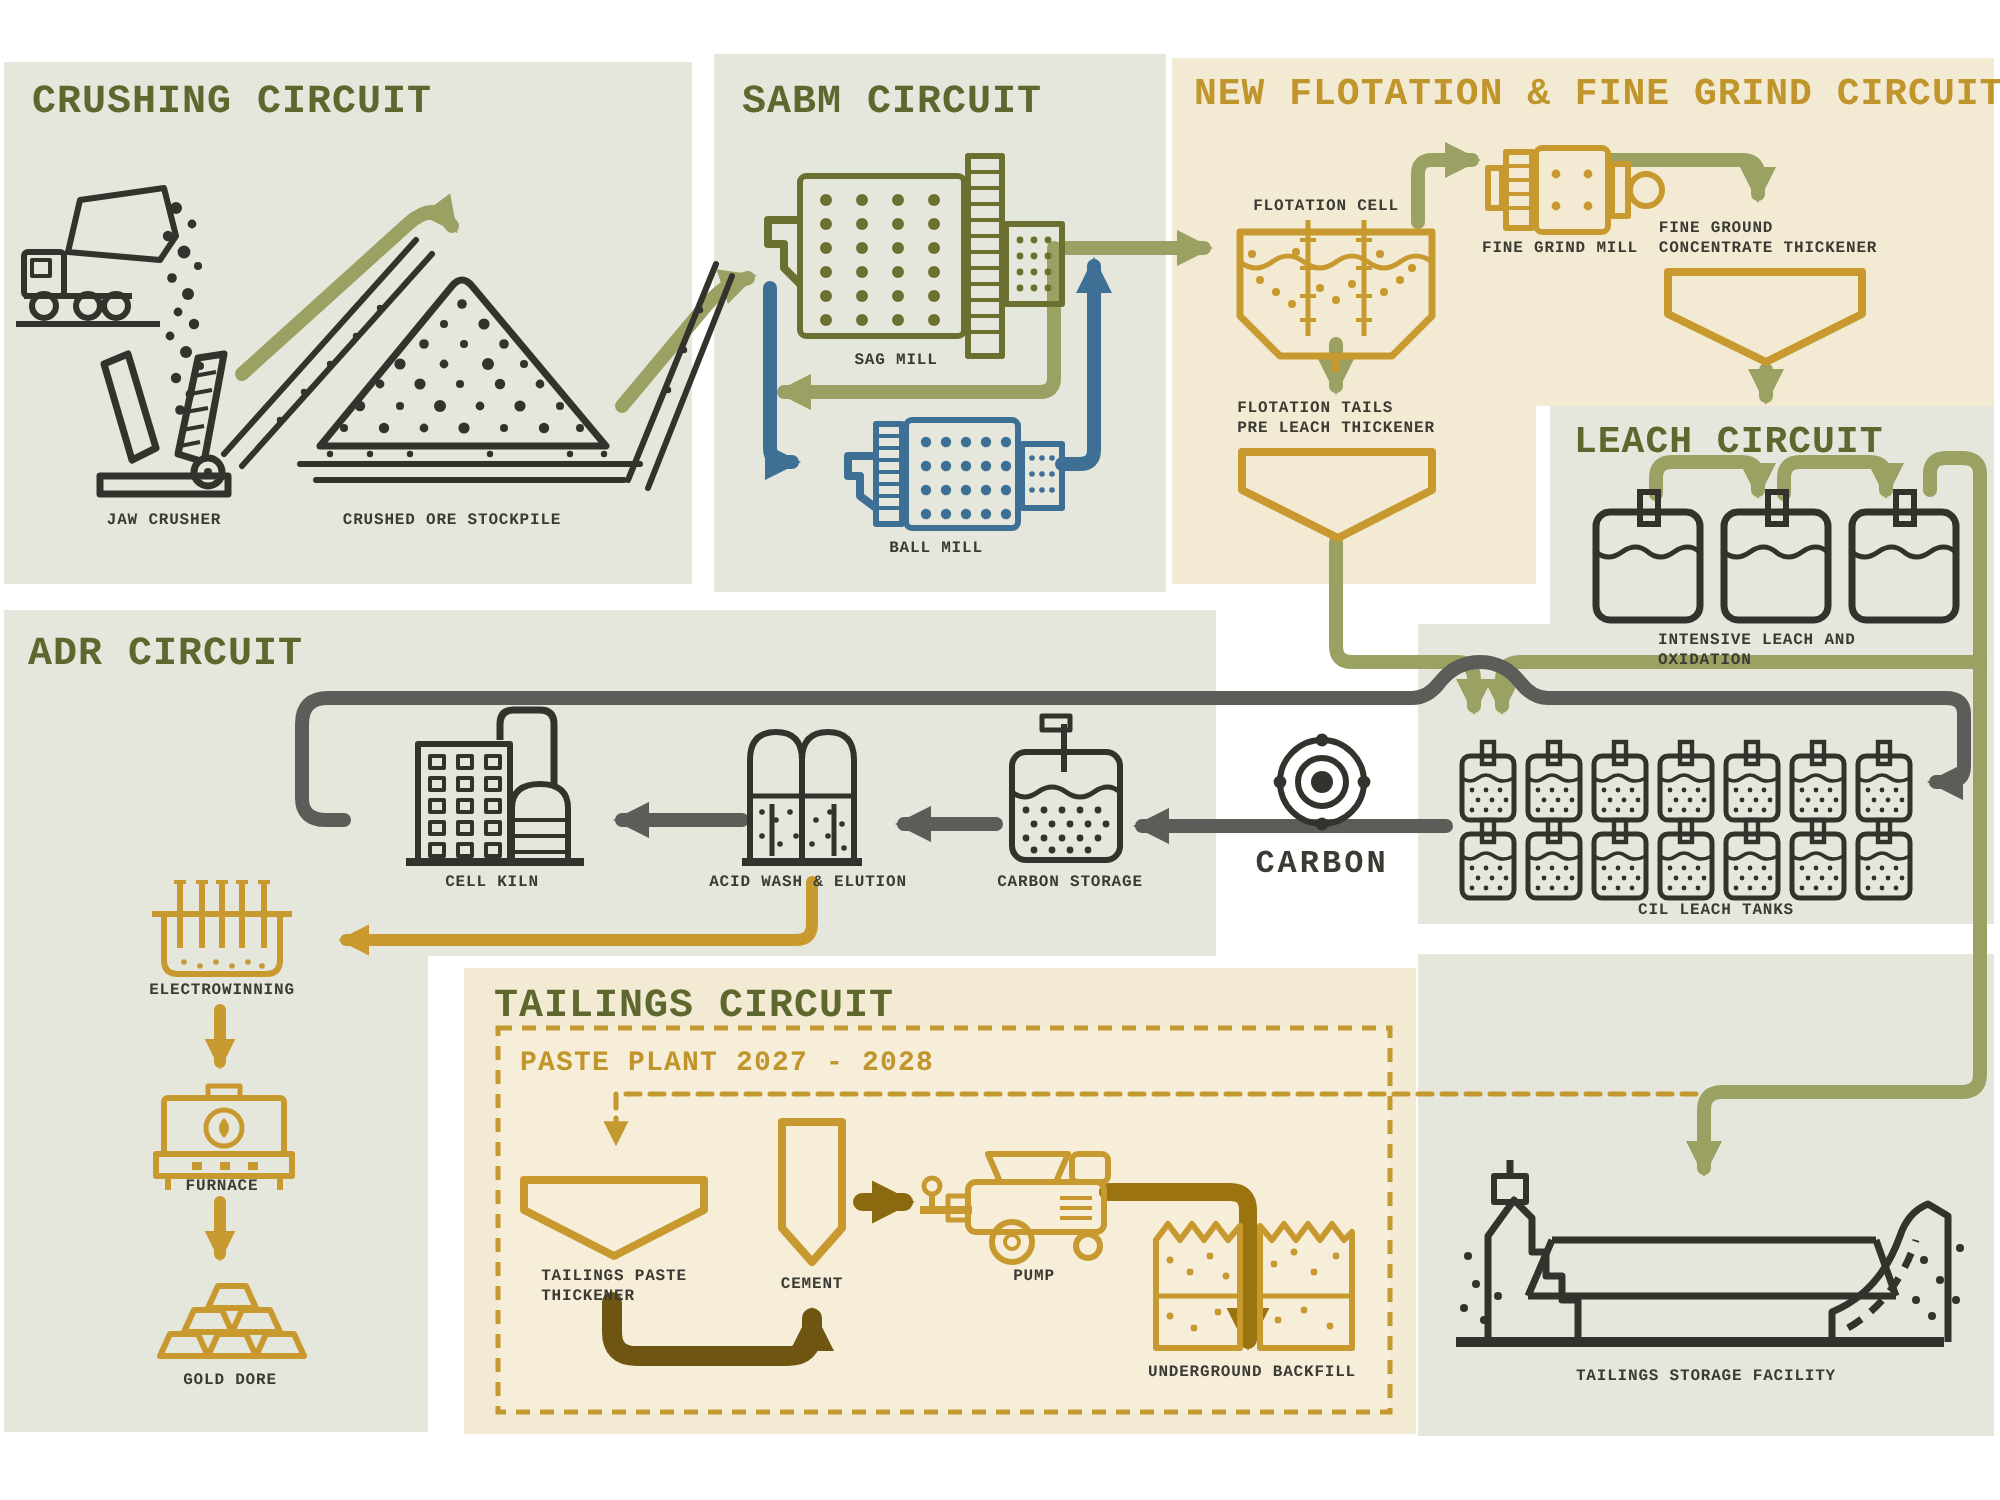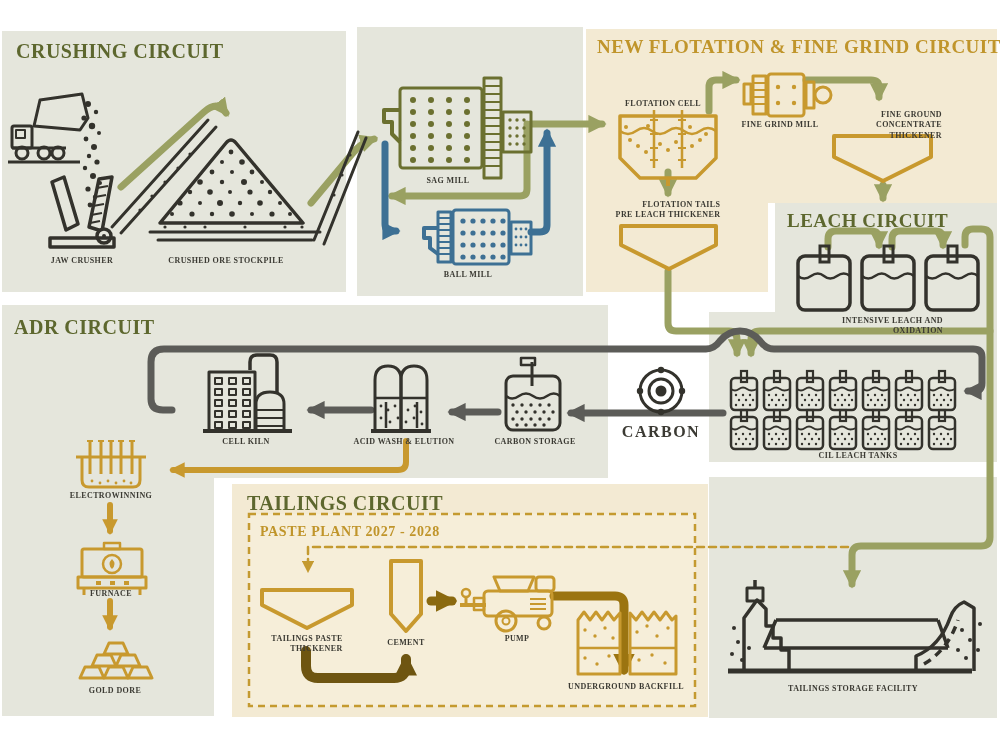--- a/index.html
+++ b/index.html
@@ -1,27 +1,27 @@
 <!DOCTYPE html>
 <html><head>
 <meta charset="utf-8">
 <style>
   html,body{margin:0;padding:0;background:#fff;}
   .canvas{position:relative;width:1000px;height:734px;background:#ffffff;overflow:hidden;
-          font-family:Liberation Serif, serif;border-radius:19px;}
+          font-family:Liberation Mono, monospace;border-radius:19px;}
   .panel{position:absolute;background:#e5e6dc;z-index:0;}
   .cream{background:#f3ead3;}
   svg.layer{position:absolute;left:0;top:0;z-index:1;}
   .hdr{position:absolute;z-index:2;font-weight:700;font-size:20px;color:#5d672e;letter-spacing:.5px;
        white-space:nowrap;}
   .hdr.gold{color:#c0952b;}
   .hdr.md{font-size:19px;}
   .hdr.sm{font-size:14px;letter-spacing:.6px;}
   .lbl{position:absolute;z-index:2;transform:translateX(-50%);font-size:8px;font-weight:700;
-       color:#3b3a33;letter-spacing:.4px;line-height:1.3;text-align:right;white-space:pre-line;}
+       color:#3b3a33;letter-spacing:.4px;line-height:1.3;text-align:left;white-space:pre-line;}
   .carbon-lbl{position:absolute;z-index:2;transform:translateX(-50%);font-size:16px;font-weight:700;
        color:#3b3a33;letter-spacing:1.5px;}
 </style>
 </head>
 <body>
 
 <div class="canvas">
 
   <div class="panel" style="left:2px;top:31px;width:344px;height:261px"></div>
   <div class="panel" style="left:357px;top:27px;width:226px;height:269px"></div>
@@ -616,20 +616,21 @@
           <circle cx="980" cy="624" r="2"></circle>
           <circle cx="970" cy="640" r="2"></circle>
         <circle cx="958" cy="650" r="2"></circle>
           <circle cx="966" cy="658" r="2"></circle>
           <circle cx="978" cy="650" r="2"></circle>
       </g>
     </g>
   </svg>
 
   <div class="hdr" style="left:16px;top:40px">CRUSHING CIRCUIT</div>
+  <div class="hdr" style="left:371px;top:40px">SABM CIRCUIT</div>
   <div class="hdr gold" style="left:597px;top:36px;font-size:19px">NEW FLOTATION &amp; FINE GRIND CIRCUIT</div>
   <div class="hdr md" style="left:787px;top:210px">LEACH CIRCUIT</div>
   <div class="hdr" style="left:247px;top:492px">TAILINGS CIRCUIT</div>
   <div class="hdr" style="left:14px;top:316px">ADR CIRCUIT</div>
   <div class="hdr gold sm" style="left:260px;top:524px">PASTE PLANT 2027 - 2028</div>
   <div class="carbon-lbl" style="left:661px;top:423px">CARBON</div>
 
   <div class="lbl" style="left:82px;top:256px">JAW CRUSHER</div>
   <div class="lbl" style="left:226px;top:256px">CRUSHED ORE STOCKPILE</div>
   <div class="lbl" style="left:448px;top:176px">SAG MILL</div>

